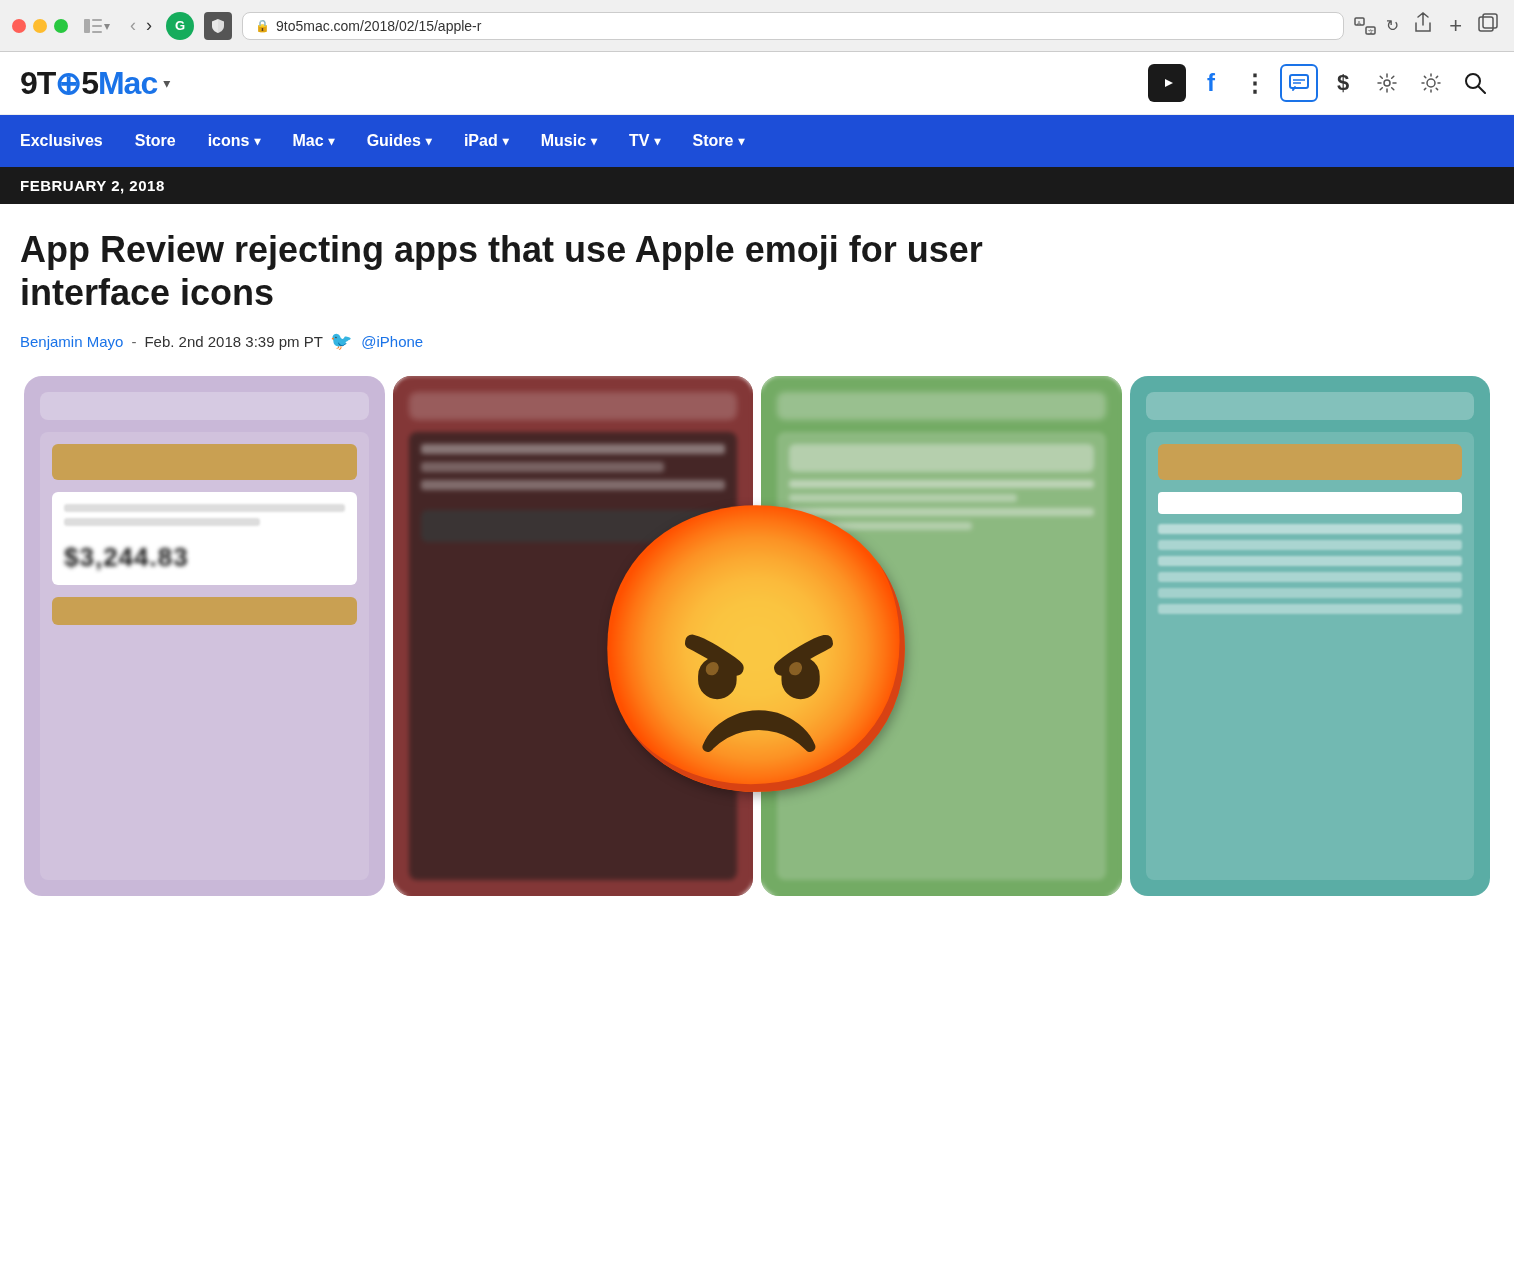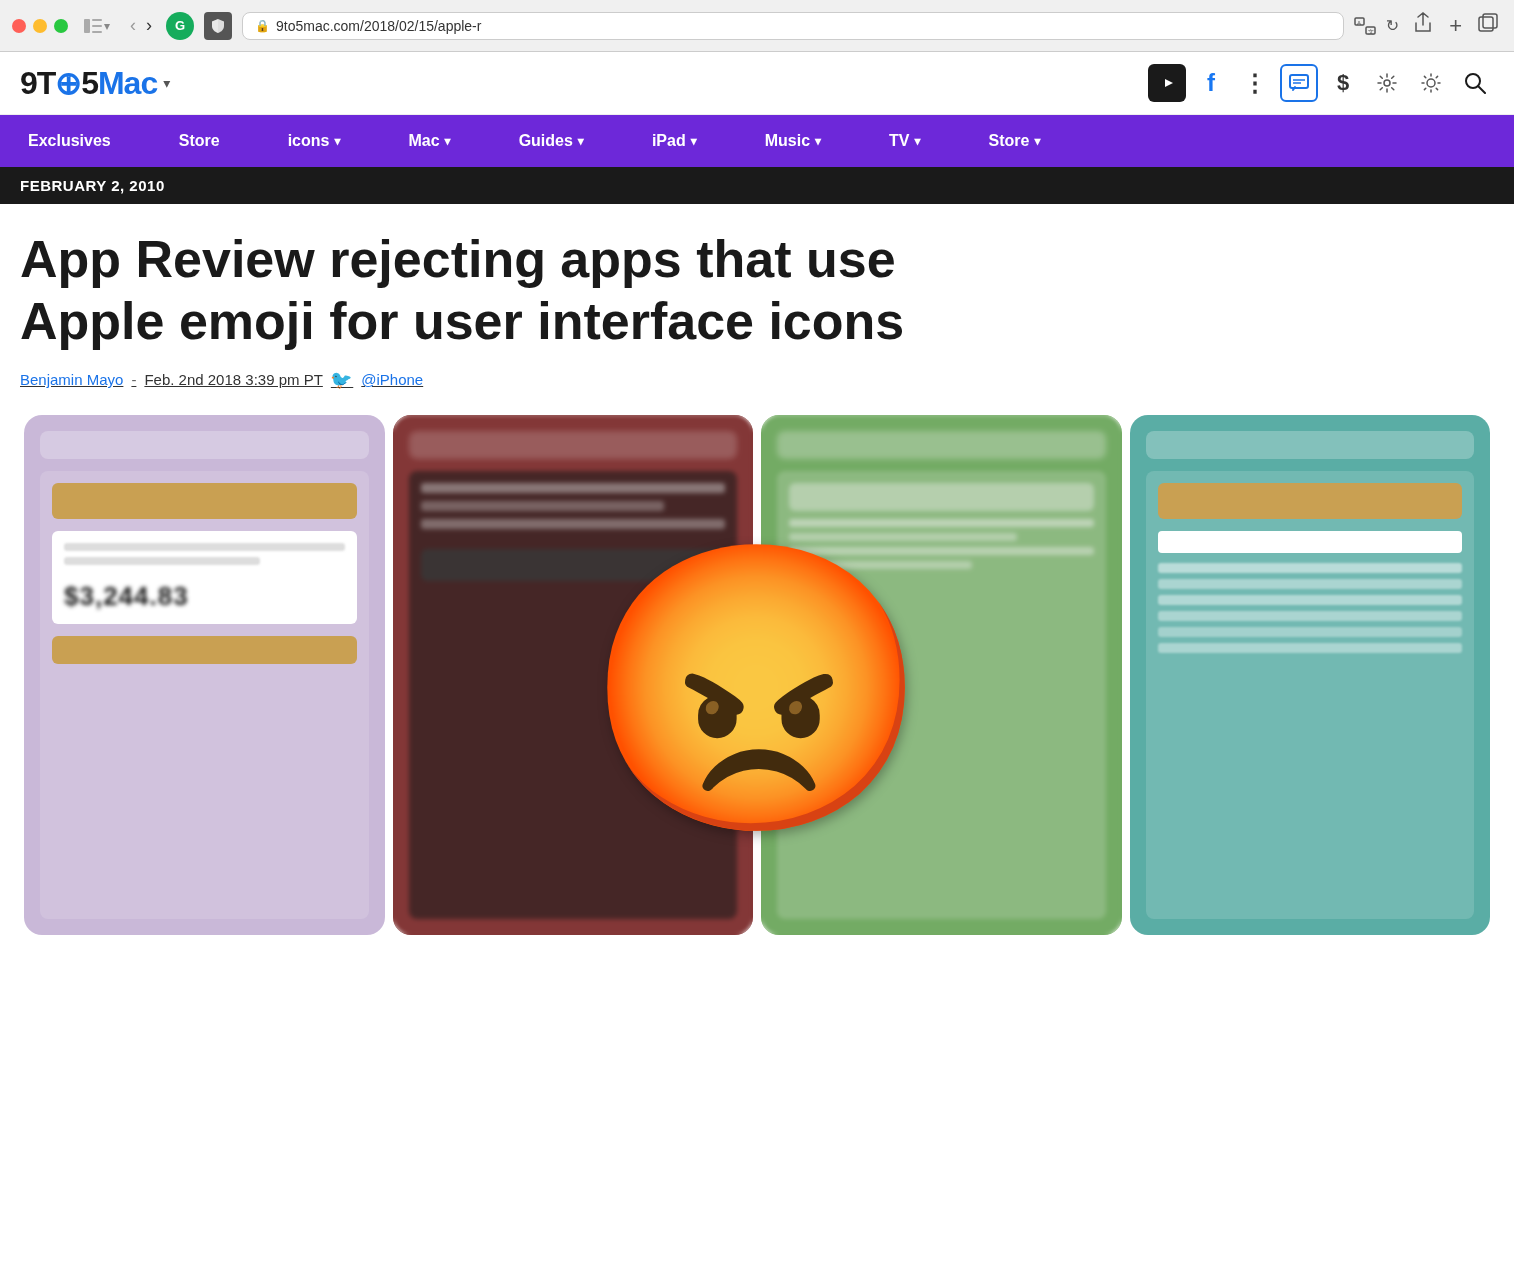--- a/index.html
+++ b/index.html
@@ -137,26 +137,25 @@
     .header-action-btn.sun {
       color: #333;
     }
     .header-action-btn.search {
       color: #1a1a1a;
       font-size: 20px;
     }
 
     
     .nav-bar {
-      background: #6d28d9;
-      padding: 0 12px;
+      background: #1d4ed8;
+      padding: 0 4px;
       display: flex;
       align-items: center;
       height: 52px;
-      gap: 36px;
     }
     .nav-item {
       color: white;
       font-size: 16px;
       font-weight: 600;
       padding: 0 16px;
       height: 52px;
       display: flex;
       align-items: center;
       cursor: pointer;
@@ -174,35 +173,34 @@
       font-weight: 600;
       letter-spacing: 0.5px;
     }
 
     
     .article-container {
       padding: 24px 20px 0;
       max-width: 1514px;
     }
     .article-title {
-      font-size: 52px;
+      font-size: 36px;
       font-weight: 700;
       line-height: 1.2;
       color: #1a1a1a;
       margin-bottom: 16px;
       max-width: 1000px;
     }
     .article-meta {
       display: flex;
       align-items: center;
       gap: 8px;
       font-size: 15px;
       color: #333;
       margin-bottom: 24px;
-      text-decoration: underline;
     }
     .author-name {
       color: #1a73e8;
       cursor: pointer;
     }
     .meta-separator { color: #666; }
     .meta-date { color: #333; }
     .twitter-icon { color: #1da1f2; font-size: 18px; }
     .twitter-handle {
       color: #1a73e8;
@@ -381,21 +379,21 @@
     <span>TV</span>
     <span class="nav-chevron">▾</span>
   </div>
   <div class="nav-item">
     <span>Store</span>
     <span class="nav-chevron">▾</span>
   </div>
 </nav>
 
 <div class="date-bar">
-  <span>FEBRUARY 2, 2010</span>
+  <span>FEBRUARY 2, 2018</span>
 </div>
 
 <div class="article-container">
   <h1 class="article-title">App Review rejecting apps that use Apple emoji for user interface icons</h1>
   <div class="article-meta">
     <span class="author-name">Benjamin Mayo</span>
     <span class="meta-separator">-</span>
     <span class="meta-date">Feb. 2nd 2018 3:39 pm PT</span>
     <span class="twitter-icon">🐦</span>
     <span class="twitter-handle">@iPhone</span>

